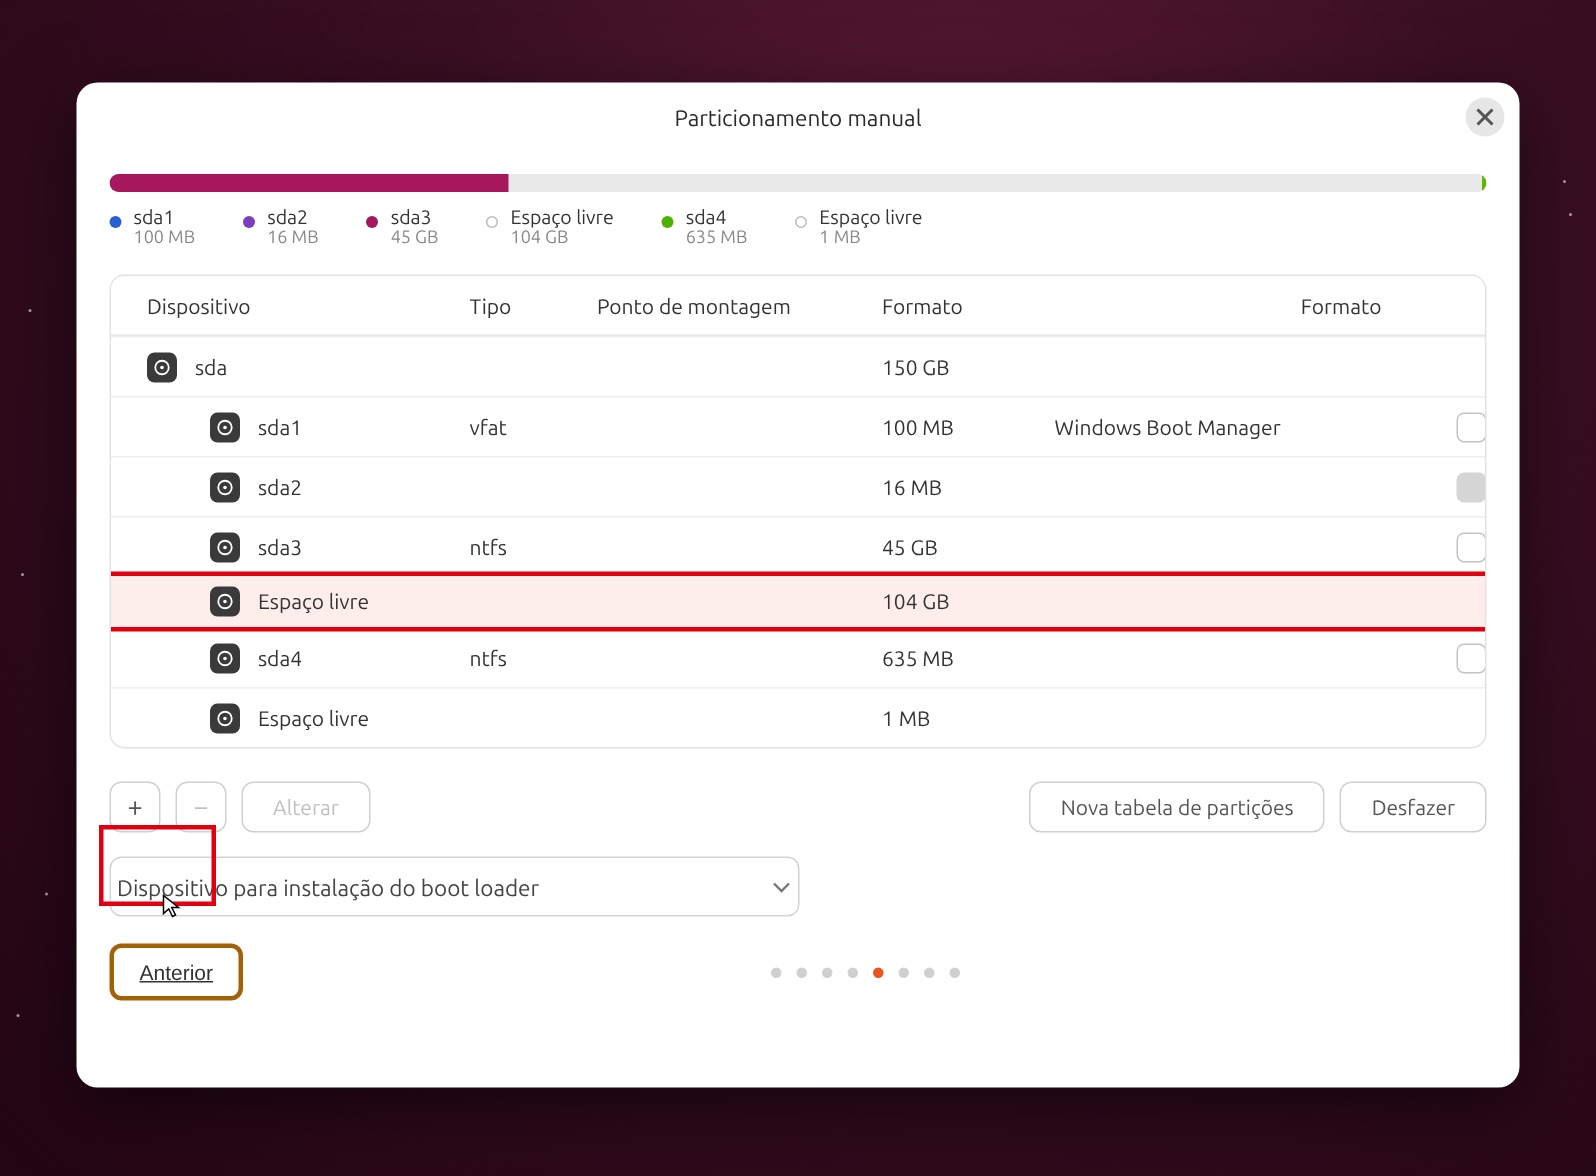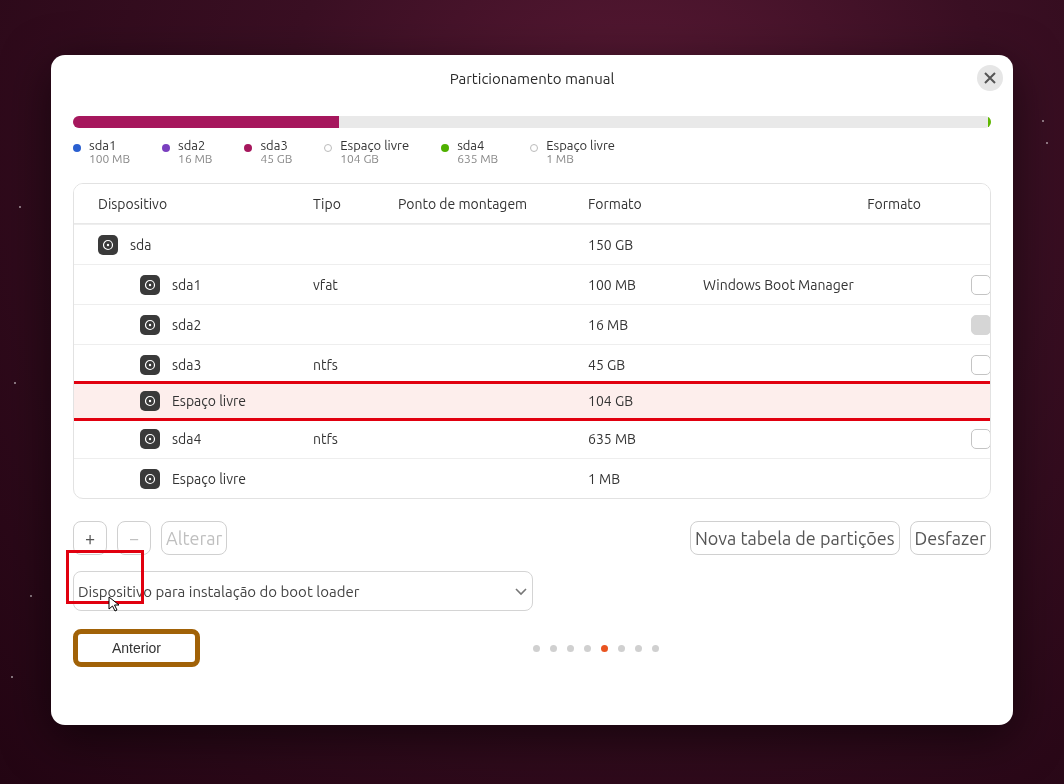--- a/index.html
+++ b/index.html
@@ -85,38 +85,38 @@
     position:absolute; left:0; right:0; top:515px; text-align:center;
     font-size:22px; font-style:italic; font-weight:700; color:#c9c9c9; pointer-events:none;
   }
   .action-row { display:flex; align-items:center; gap:10px; margin-top:22px; }
   .sqbtn {
     width:34px;height:34px;border:1px solid #d0d0d0;border-radius:8px;background:#fff;
     display:flex;align-items:center;justify-content:center;font-size:18px;color:#555;cursor:pointer;
   }
   .sqbtn.disabled { color:#bfbfbf; }
   .pillbtn {
-    height:34px;padding:0 4px;border:1px solid #d0d0d0;border-radius:8px;background:#fff;
-    display:flex;align-items:center;font-size:18px;color:#555;cursor:pointer;
+    height:34px;padding:0 20px;border:1px solid #d0d0d0;border-radius:8px;background:#fff;
+    display:flex;align-items:center;font-size:14px;color:#555;cursor:pointer;
   }
   .pillbtn.disabled { color:#bfbfbf; }
   .spacer { flex:1; }
   .red-hl { position:absolute; border:3px solid #e1000f; pointer-events:none; }
   .add-hl { left: 66px; top: 550px; width: 78px; height: 54px; }
   .cursor { position:absolute; left:108px; top:596px; font-size:15px; color:#000; }
   .select-row { margin-top:16px; }
   .bootsel {
     width:460px;height:40px;border:1px solid #d4d4d4;border-radius:8px;
     display:flex;align-items:center;justify-content:space-between;padding:0 4px;
     font-size:15px;color:#444;background:#fff;cursor:pointer;
   }
   .footer { display:flex; align-items:center; margin-top:18px; }
   .navbtn {
-    height:38px;padding:0 34px;border:5px solid #a16207;border-radius:8px;background:#fff;
-    font-size:14px;color:#333;cursor:pointer;
+    height:38px;padding:0 17px;border:3px solid #a16207;border-radius:8px;background:#fff;
+    font-size:14px;color:#333;cursor:pointer;text-decoration:underline;
   }
   .navbtn.primary {
     background:#e6e6e6;color:#aaa;border-color:#e6e6e6;cursor:default;margin-left:auto;
   }
   .dots { flex:1; display:flex; justify-content:center; gap:10px; }
   .pdot { width:7px;height:7px;border-radius:50%;background:#d0d0d0; }
   .pdot.active { background:#e95420; }
   .chevron { width:14px;height:14px; }
 </style>
 </head>

